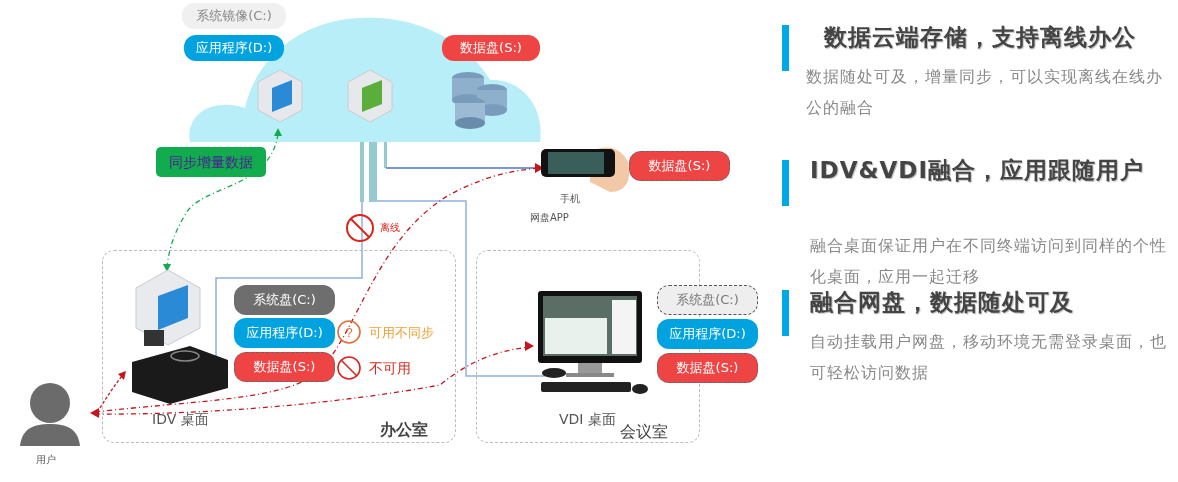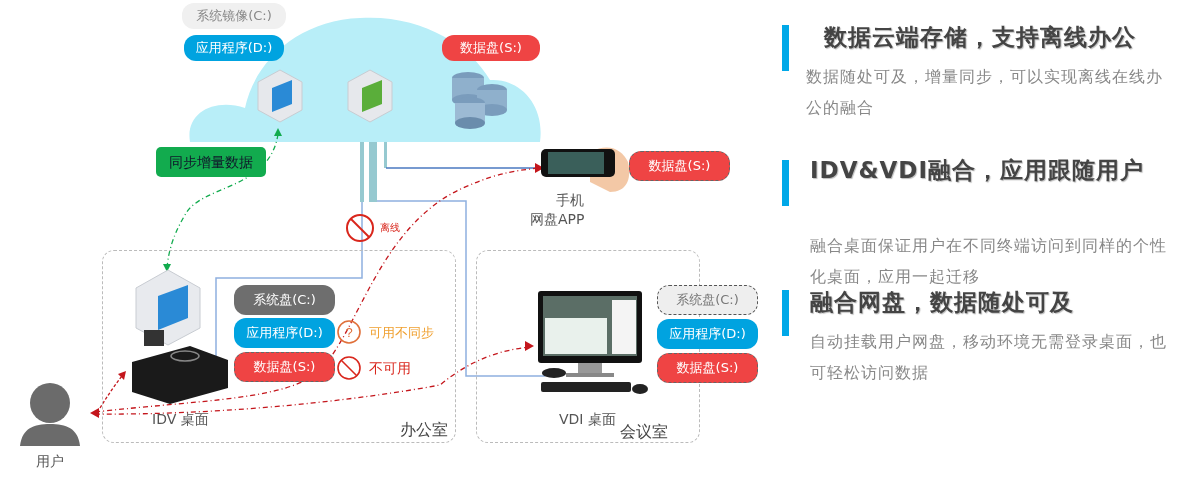--- a/index.html
+++ b/index.html
@@ -5,22 +5,22 @@
   html,body{margin:0;padding:0;background:#fff;}
   body{width:1178px;height:482px;position:relative;overflow:hidden;font-family:"DejaVu Sans","Liberation Sans",sans-serif;}
   svg.layer{position:absolute;left:0;top:0;}
   .tag{position:absolute;height:26px;line-height:26px;font-size:13px;border-radius:12px;text-align:center;box-sizing:border-box;white-space:nowrap;}
   .tag.gray-light{background:#f0f0f0;color:#888;}
   .tag.blue{background:#00a3e0;color:#fff;}
   .tag.purple{background:#ef4444;color:#fff;}
   .tag.purple.dashed{border:1.5px dashed #666;}
   .tag.gray-dark{background:#6e6e6e;color:#fff;}
   .tag.gray-light.dashed{border:1.5px dashed #555;background:#eeeeee;color:#777;}
-  .tag.green{background:#12ab4e;color:#0f172a;border-radius:5px;}
-  .lbl{position:absolute;font-size:14px;color:#555;white-space:nowrap;}
+  .tag.green{background:#12ab4e;color:#4c1d95;border-radius:5px;}
+  .lbl{position:absolute;font-size:10px;color:#555;white-space:nowrap;}
   .room{position:absolute;border:1px dashed #bbb;border-radius:12px;}
   .room-label{position:absolute;font-size:16px;color:#444;}
   .feat-bar{position:absolute;width:7px;background:#00a8e8;}
   .feat-title{position:absolute;font-size:23px;font-weight:bold;color:#444;text-shadow:1px 1px 1px #bbb;white-space:nowrap;letter-spacing:1px;}
   .feat-desc{position:absolute;font-size:16px;color:#888;line-height:31px;width:360px;letter-spacing:1px;}
 </style>
 </head>
 <body>
 
 <svg class="layer" width="1178" height="482">
@@ -122,21 +122,21 @@
 
 <div class="tag green" style="left:156px;top:147px;width:110px;height:30px;line-height:30px;font-size:14px;">同步增量数据</div>
 
 <div class="lbl" style="left:380px;top:221px;color:#d9261c;font-size:10px;">离线</div>
 
 <div class="lbl" style="left:555px;top:192px;width:30px;text-align:center;">手机</div>
 <div class="lbl" style="left:530px;top:211px;">网盘APP</div>
 <div class="tag purple dashed" style="left:629px;top:151px;width:101px;height:30px;line-height:27px;">数据盘(S:)</div>
 
 <div class="room" style="left:102px;top:250px;width:352px;height:191px;"></div>
-<div class="room-label" style="left:400px;top:420px;">办公室</div>
+<div class="room-label" style="left:380px;top:420px;font-weight:bold;">办公室</div>
 <div class="lbl" style="left:152px;top:411px;font-size:14px;">IDV 桌面</div>
 <div class="tag gray-dark" style="left:234px;top:285px;width:101px;height:30px;line-height:30px;">系统盘(C:)</div>
 <div class="tag blue" style="left:234px;top:318px;width:101px;height:30px;line-height:30px;">应用程序(D:)</div>
 <div class="tag purple dashed" style="left:234px;top:352px;width:101px;height:30px;line-height:27px;">数据盘(S:)</div>
 <div class="lbl" style="left:369px;top:324px;color:#f0a030;font-size:13px;">可用不同步</div>
 <div class="lbl" style="left:369px;top:360px;color:#d9261c;font-size:14px;">不可用</div>
 
 <div class="room" style="left:476px;top:250px;width:222px;height:191px;"></div>
 <div class="room-label" style="left:620px;top:422px;">会议室</div>
 <div class="lbl" style="left:559px;top:411px;font-size:14px;">VDI 桌面</div>

